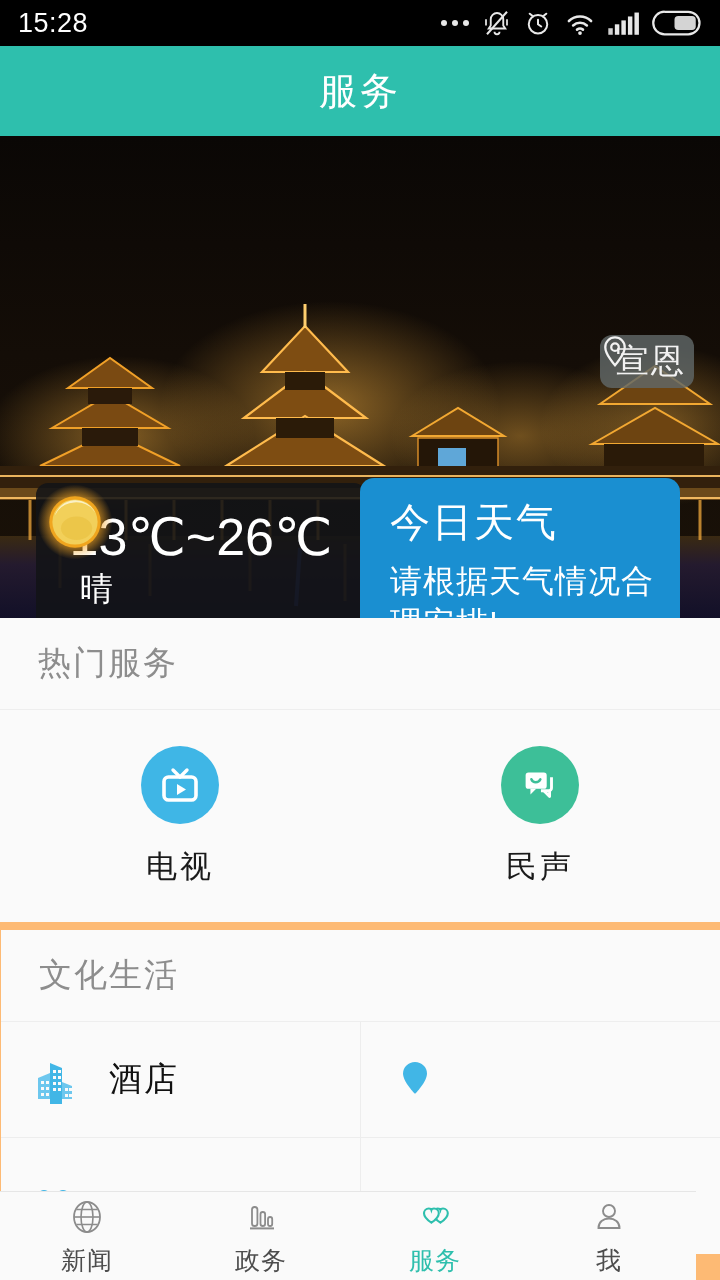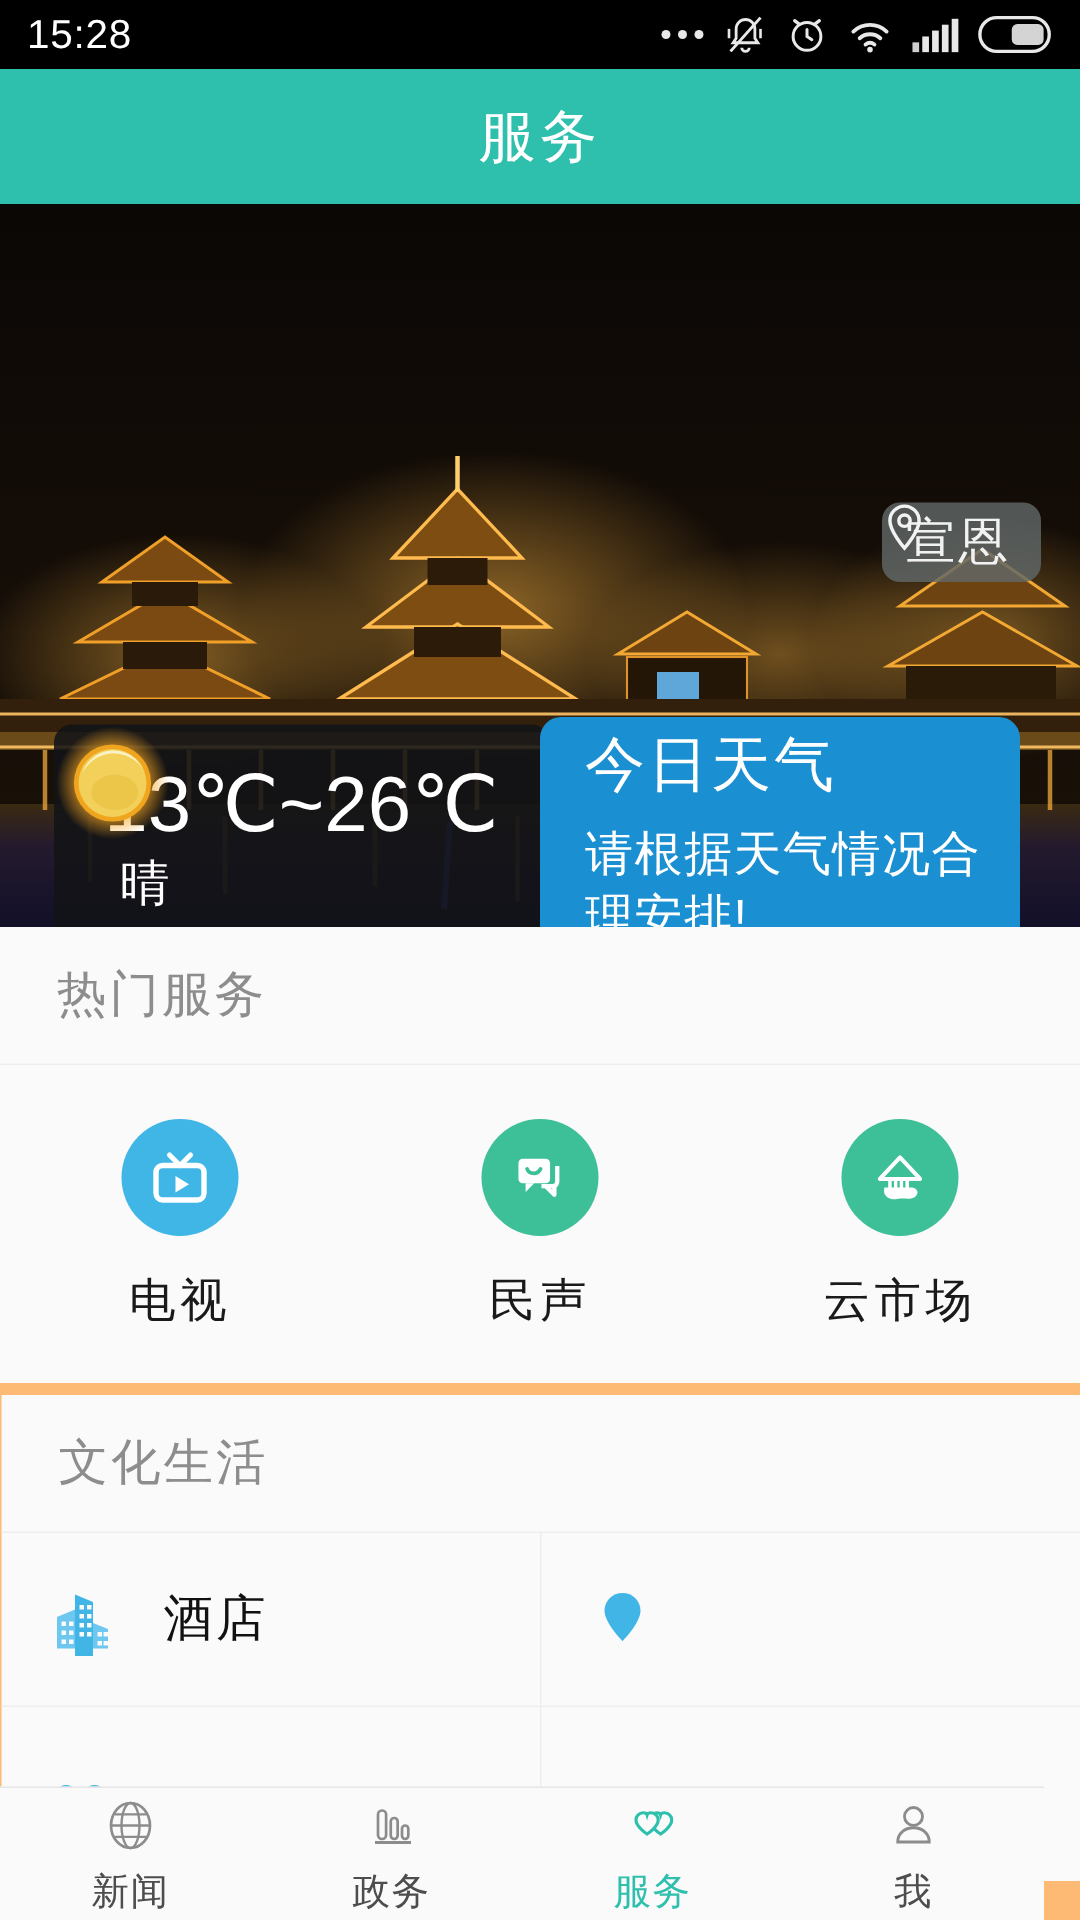--- a/index.html
+++ b/index.html
@@ -28,41 +28,41 @@
     background:#2ebfad;display:flex;align-items:center;justify-content:center;
   }
   .header-title{color:#fff;font-size:38px;letter-spacing:3px;}
 
   
   .banner{position:absolute;left:0;top:136px;width:720px;height:482px;overflow:hidden;background:#0a0603;}
   .banner svg{position:absolute;left:0;top:0;}
   .loc-chip{
     position:absolute;right:26px;top:199px;
     background:rgba(96,104,104,.82);
-    border-radius:12px;padding:9px 20px 11px 16px;
+    border-radius:12px;padding:9px 8px 11px 16px;
     display:flex;align-items:center;gap:10px;
   }
   .loc-chip .txt{color:#f2f2f2;font-size:33px;line-height:1;letter-spacing:2px;}
 
   
   .wcard{
     position:absolute;left:36px;top:347px;width:330px;height:209px;
     background:rgba(18,19,23,.88);border-radius:12px;box-sizing:border-box;
     padding:18px 0 0 0;
   }
   .wtemp{color:#fff;font-size:52px;text-align:center;letter-spacing:0px;line-height:1.1;margin-top:8px;}
   .wrow{display:flex;align-items:center;margin-top:6px;padding-left:22px;}
   .wsun{width:78px;height:78px;flex:none;}
   .wtexts{margin-left:22px;display:flex;flex-direction:column;align-items:flex-start;}
   .wdesc{color:#fff;font-size:33px;line-height:1;margin-bottom:14px;}
 
   
   .bcard{
     position:absolute;left:360px;top:342px;width:320px;height:214px;
-    background:#1a8fd1;border-radius:14px;box-sizing:border-box;padding:12px 26px 0 30px;
+    background:#1a8fd1;border-radius:14px;box-sizing:border-box;padding:24px 26px 0 30px;
   }
   .btitle{color:#fff;font-size:40px;line-height:1;letter-spacing:2px;margin-bottom:18px;}
   .bbody{color:#fff;font-size:32px;line-height:1.32;letter-spacing:1px;}
 
   
   .section-head{height:92px;display:flex;align-items:center;padding-left:38px;
     box-sizing:border-box;background:#fafafa;border-bottom:1px solid #eeeeee;}
   .section-title{color:#8d8d8d;font-size:33px;letter-spacing:2px;}
 
   .hot{position:absolute;left:0;top:618px;width:720px;}
@@ -296,30 +296,20 @@
             <path d="M25 30h8a3 3 0 0 0 3-3V16" fill="none" stroke="#fff" stroke-width="3"></path>
             <path d="M34 30v6l-6-6" fill="none" stroke="#fff" stroke-width="3" stroke-linejoin="round"></path>
             <rect x="9" y="11" width="22" height="17" rx="3" fill="#fff"></rect>
             <path d="M14 28v6l6-6z" fill="#fff"></path>
             <path d="M15 18c1.6 4.2 7.4 4.2 9.4 0" fill="none" stroke="#3dbf98" stroke-width="2.6" stroke-linecap="round"></path>
           </svg>
         </div>
         <div class="hot-label">民声</div>
       </div>
 
-      <div class="hot-item">
-        <div class="hot-circle" style="background:#3dbf98">
-          <svg width="46" height="46" viewBox="0 0 48 48">
-            <path d="M24 10L10 25h28L24 10z" fill="none" stroke="#fff" stroke-width="2.8" stroke-linejoin="round"></path>
-            <path d="M17 25v11M21 25v11M25 25v11M29 25v11" stroke="#fff" stroke-width="2.4"></path>
-            <path d="M13 32c-1 5 4 8 9 7 5-1 10 1 13-2 2.5-2.2 1-6-3-6H13z" fill="#fff"></path>
-          </svg>
-        </div>
-        <div class="hot-label">云市场</div>
-      </div>
 
     </div>
   </div>
 
   <div class="life">
     <div class="section-head">
       <span class="section-title">文化生活</span>
     </div>
     <div class="life-grid">
 

